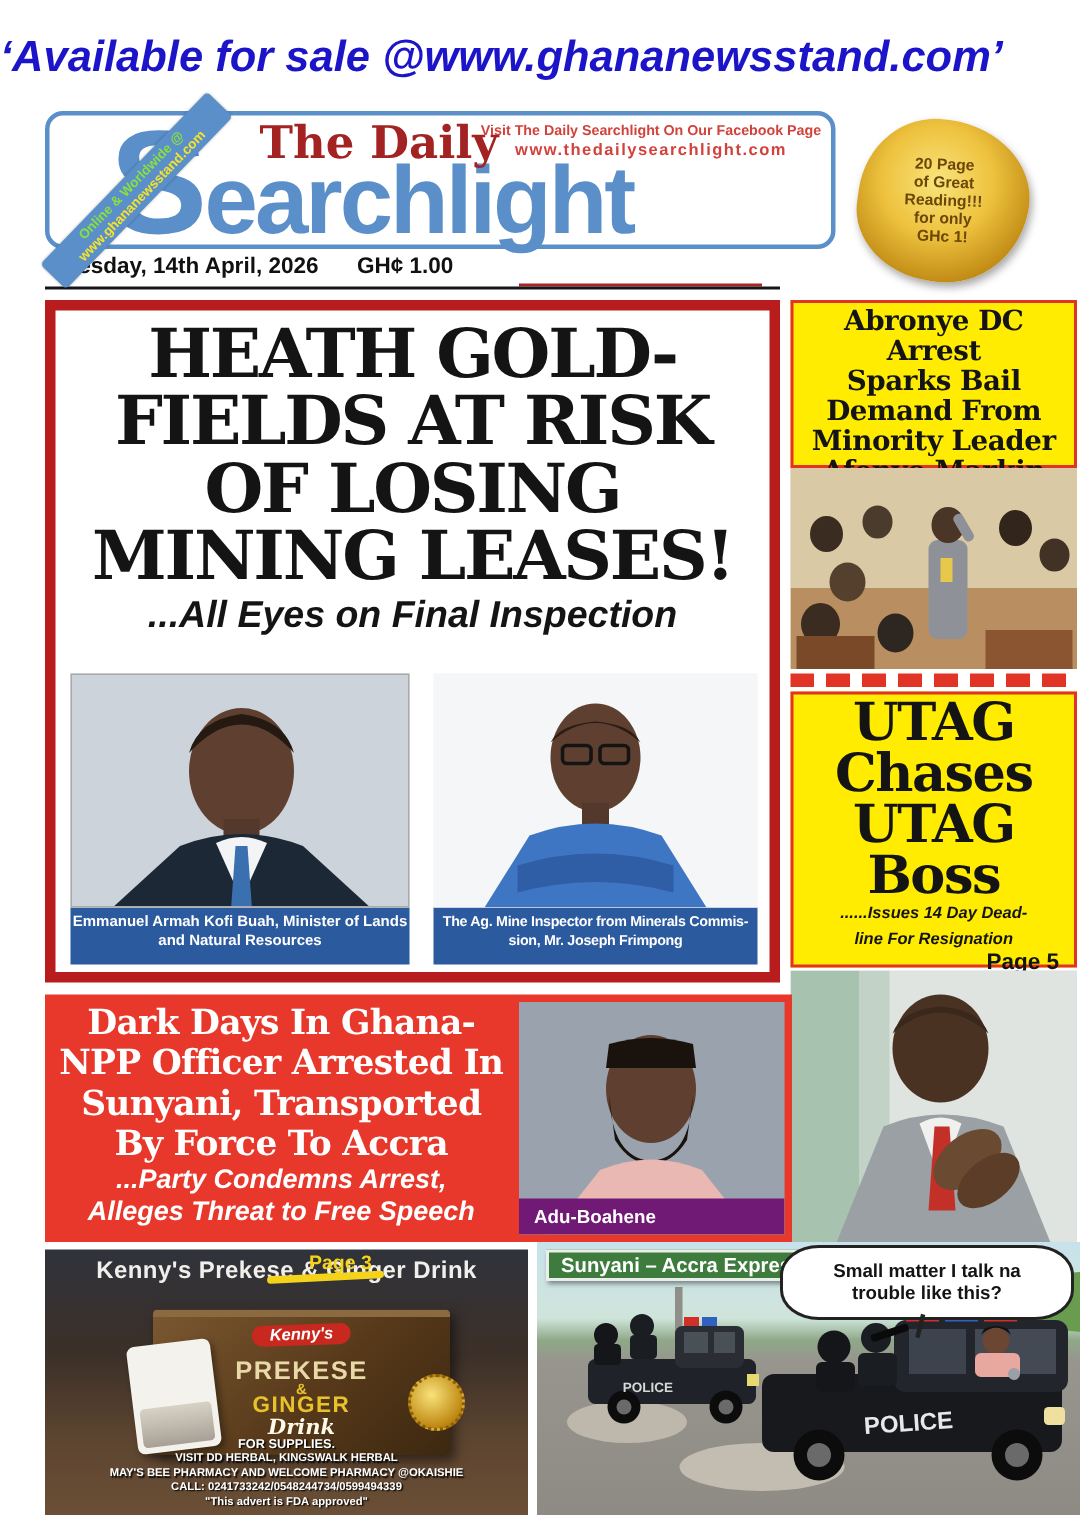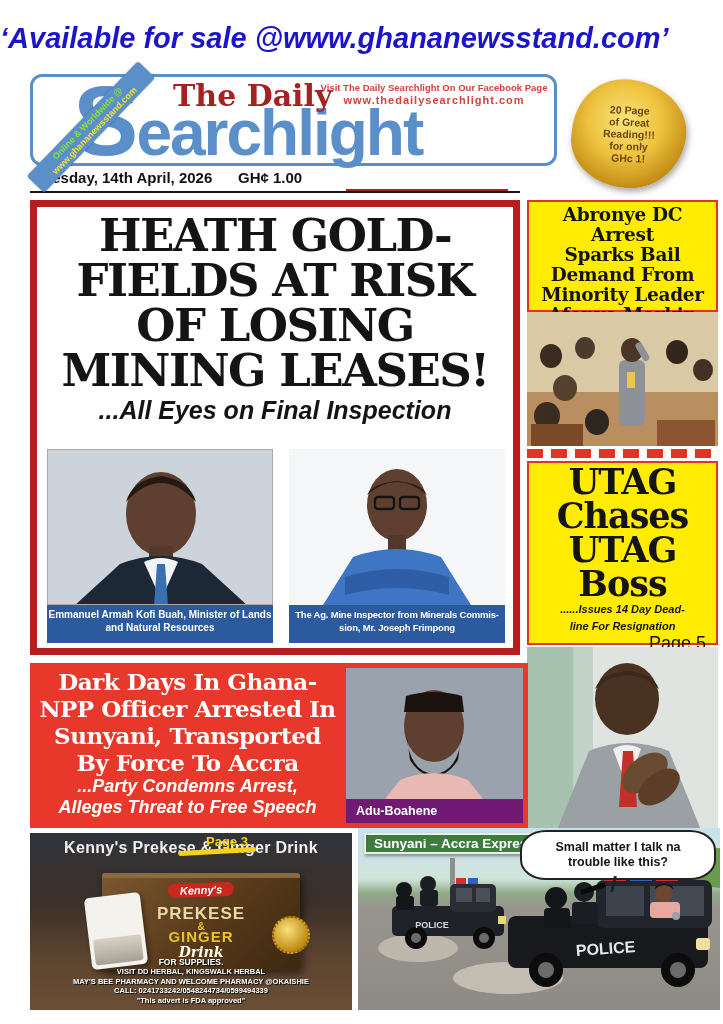--- a/index.html
+++ b/index.html
@@ -62,21 +62,21 @@
   .pc-right{left:252px;top:242px;width:216px;}
   .pc-right .photo-area{height:156px;background:#f4f6f8;border:none;}
   .pc-right .cap-band{height:38px;font-size:9.5px;letter-spacing:-0.2px;}
 
   
   .sb{position:absolute;left:527px;width:191px;box-sizing:border-box;}
   .sb-yellow{background:#ffec00;border:2px solid #e23327;}
   .story1{top:200px;height:112px;padding-top:3px;}
   .story1 .hl div{font-family:"DejaVu Serif",serif;font-weight:bold;font-size:18.5px;
     line-height:20px;text-align:center;color:#141414;letter-spacing:-0.3px;}
-  .page-ref{text-align:right;padding-right:10px;font-size:18px;font-weight:normal;color:#141414;margin-top:-2px;}
+  .page-ref{text-align:right;padding-right:10px;font-size:15px;font-weight:bold;color:#141414;margin-top:-2px;}
   .sb-photo{overflow:hidden;}
   .photo1{top:312px;height:134px;background:#d2bd94;}
   .divider{position:absolute;left:527px;top:449px;width:191px;height:9px;
     background:repeating-linear-gradient(90deg,#e23327 0 16px,#ffffff 16px 24px);}
   .story2{top:461px;height:184px;padding-top:2px;}
   .story2 .hl div{font-family:"DejaVu Serif",serif;font-weight:bold;font-size:35px;
     line-height:34px;text-align:center;color:#141414;letter-spacing:-1px;}
   .story2 .sub div{font-weight:bold;font-style:italic;font-size:11px;line-height:17px;
     text-align:center;color:#141414;}
   .photo2{top:647px;height:183px;background:#dfe4df;}

